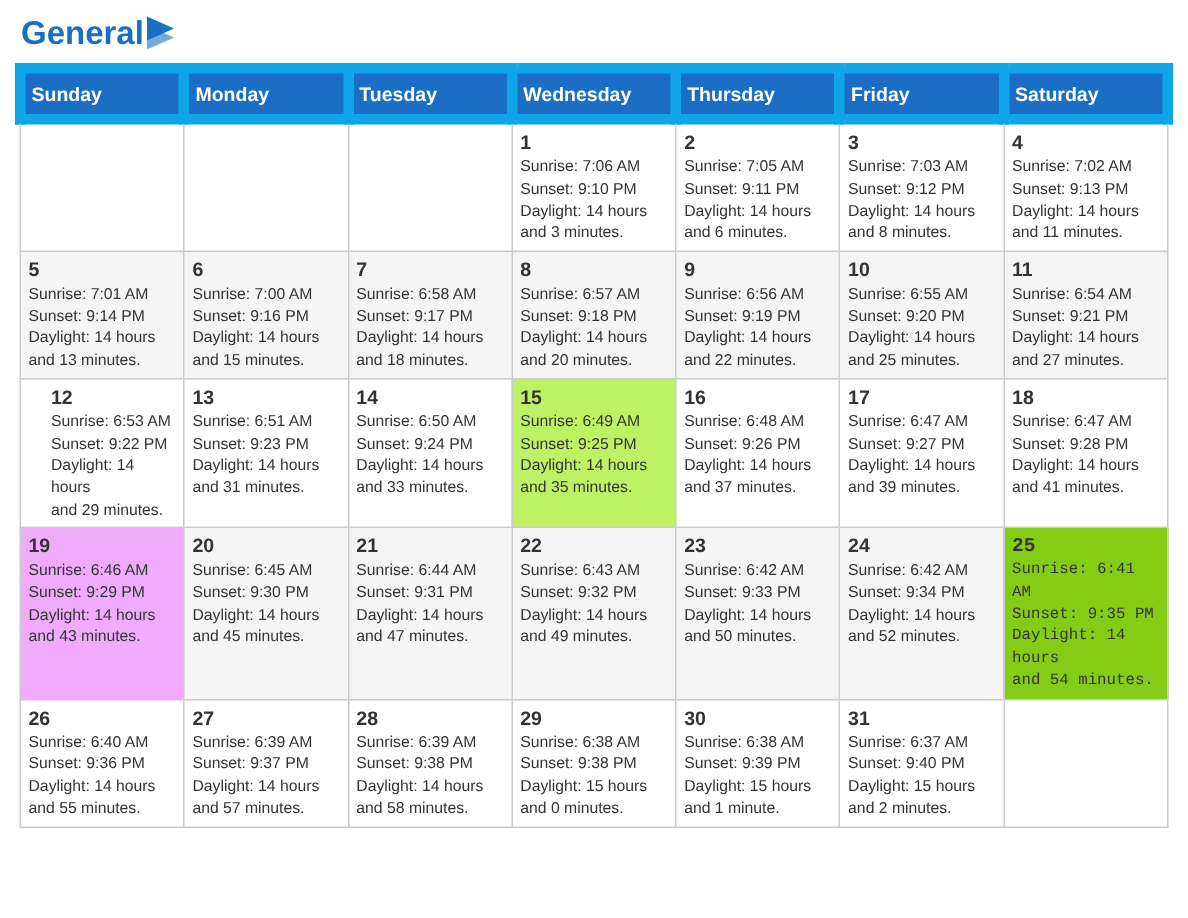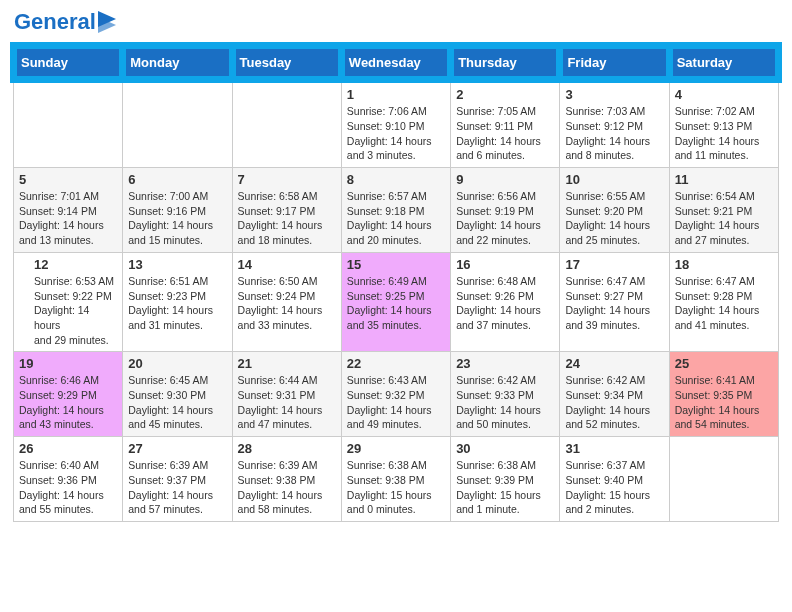--- a/index.html
+++ b/index.html
@@ -221,21 +221,21 @@
 Daylight: 14 hours
 and 31 minutes.</div>
         </td>
         <td style="background-color: rgb(255, 255, 255);">
           <div class="day-number">14</div>
           <div class="day-info" style="white-space: pre-line;">Sunrise: 6:50 AM
 Sunset: 9:24 PM
 Daylight: 14 hours
 and 33 minutes.</div>
         </td>
-        <td style="background-color: #f0abfc;">
+        <td style="background-color: #bef264;">
           <div class="day-number">15</div>
           <div class="day-info" style="white-space: pre-line;">Sunrise: 6:49 AM
 Sunset: 9:25 PM
 Daylight: 14 hours
 and 35 minutes.</div>
         </td>
         <td style="background-color: rgb(255, 255, 255);">
           <div class="day-number">16</div>
           <div class="day-info" style="white-space: pre-line;">Sunrise: 6:48 AM
 Sunset: 9:26 PM
@@ -293,21 +293,21 @@
 Daylight: 14 hours
 and 50 minutes.</div>
         </td>
         <td style="background-color: rgb(245, 245, 245);">
           <div class="day-number">24</div>
           <div class="day-info" style="white-space: pre-line;">Sunrise: 6:42 AM
 Sunset: 9:34 PM
 Daylight: 14 hours
 and 52 minutes.</div>
         </td>
-        <td style="background-color: #fca5a5;">
+        <td style="background-color: #84cc16; font-family: Liberation Mono, monospace;">
           <div class="day-number">25</div>
           <div class="day-info" style="white-space: pre-line;">Sunrise: 6:41 AM
 Sunset: 9:35 PM
 Daylight: 14 hours
 and 54 minutes.</div>
         </td>
       </tr>
       <tr>
         <td style="background-color: rgb(255, 255, 255);">
           <div class="day-number">26</div>

